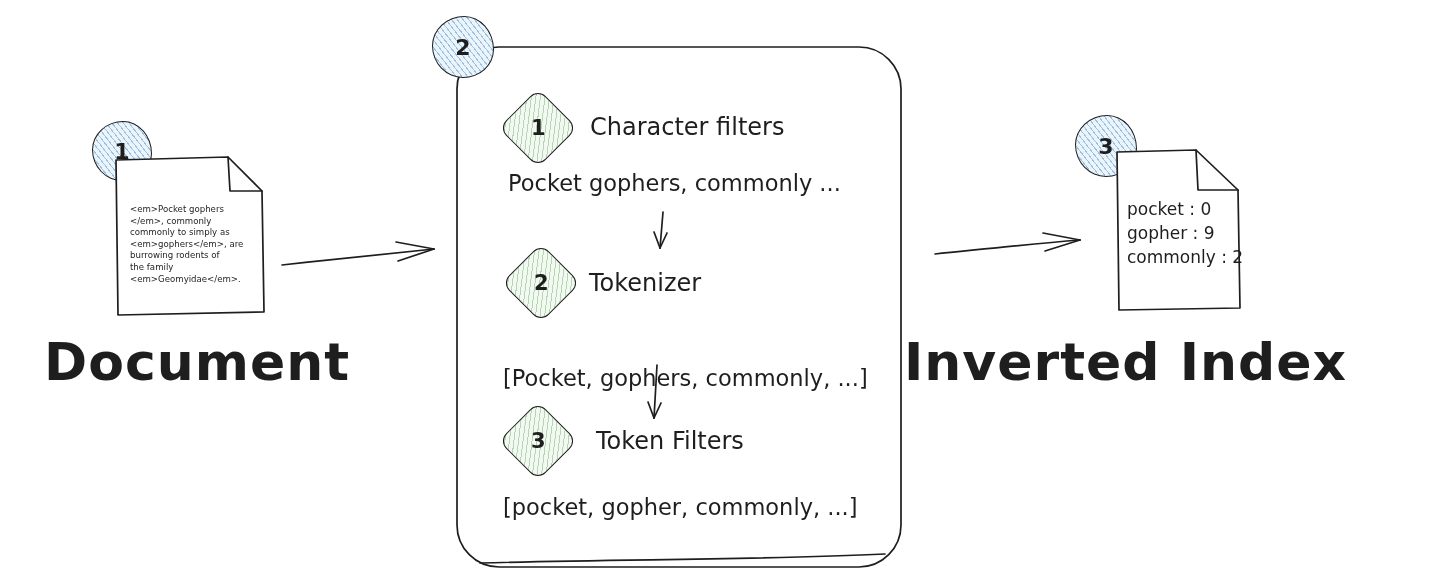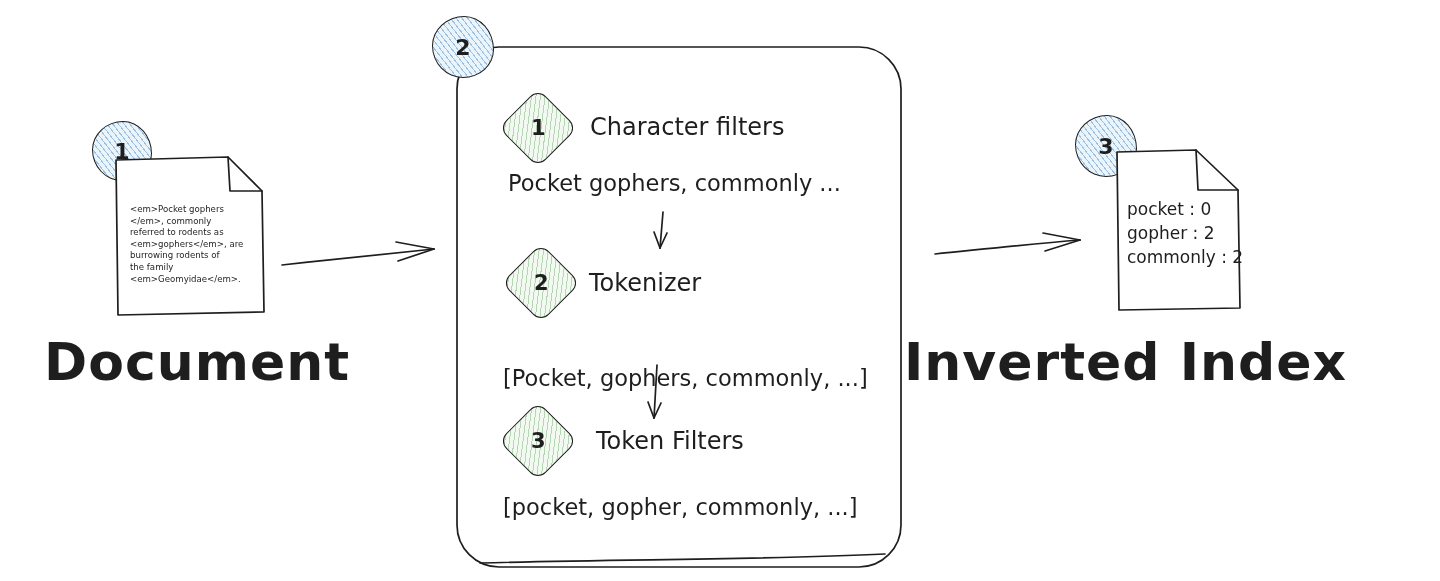--- a/index.html
+++ b/index.html
@@ -99,21 +99,21 @@
     </g>
   </svg>
 
   <div class="badge z-high" style="left:432px; top:16px; width:60px; height:60px;">
     <span>2</span>
   </div>
 
   <div class="doc-text" style="left:130px; top:204px;">
     <div>&lt;em&gt;Pocket gophers</div>
     <div>&lt;/em&gt;, commonly</div>
-    <div>referred to rodents as</div>
+    <div>commonly to simply as</div>
     <div>&lt;em&gt;gophers&lt;/em&gt;, are</div>
     <div>burrowing rodents of</div>
     <div>the family</div>
     <div>&lt;em&gt;Geomyidae&lt;/em&gt;.</div>
   </div>
 
   <div class="txt big-label" style="left:44px; top:332px;">Document</div>
   <div class="txt big-label" style="left:904px; top:332px;">Inverted Index</div>
 
   <div class="diamond" style="left:510px; top:100px;">
@@ -129,17 +129,17 @@
   <div class="txt step-output" style="left:503px; top:329px;margin-top:36px;">[Pocket, gophers, commonly, ...]</div>
 
   <div class="diamond" style="left:510px; top:413px;">
     <span>3</span>
   </div>
   <div class="txt step-title" style="left:596px; top:427px;">Token Filters</div>
   <div class="txt step-output" style="left:503px; top:494px;">[pocket, gopher, commonly, ...]</div>
 
   <div class="index-text" style="left:1127px; top:197px;">
     <div>pocket : 0</div>
-    <div>gopher : 2</div>
+    <div>gopher : 9</div>
     <div>commonly : 2</div>
   </div>
 
 </div>
 
 </body></html>

